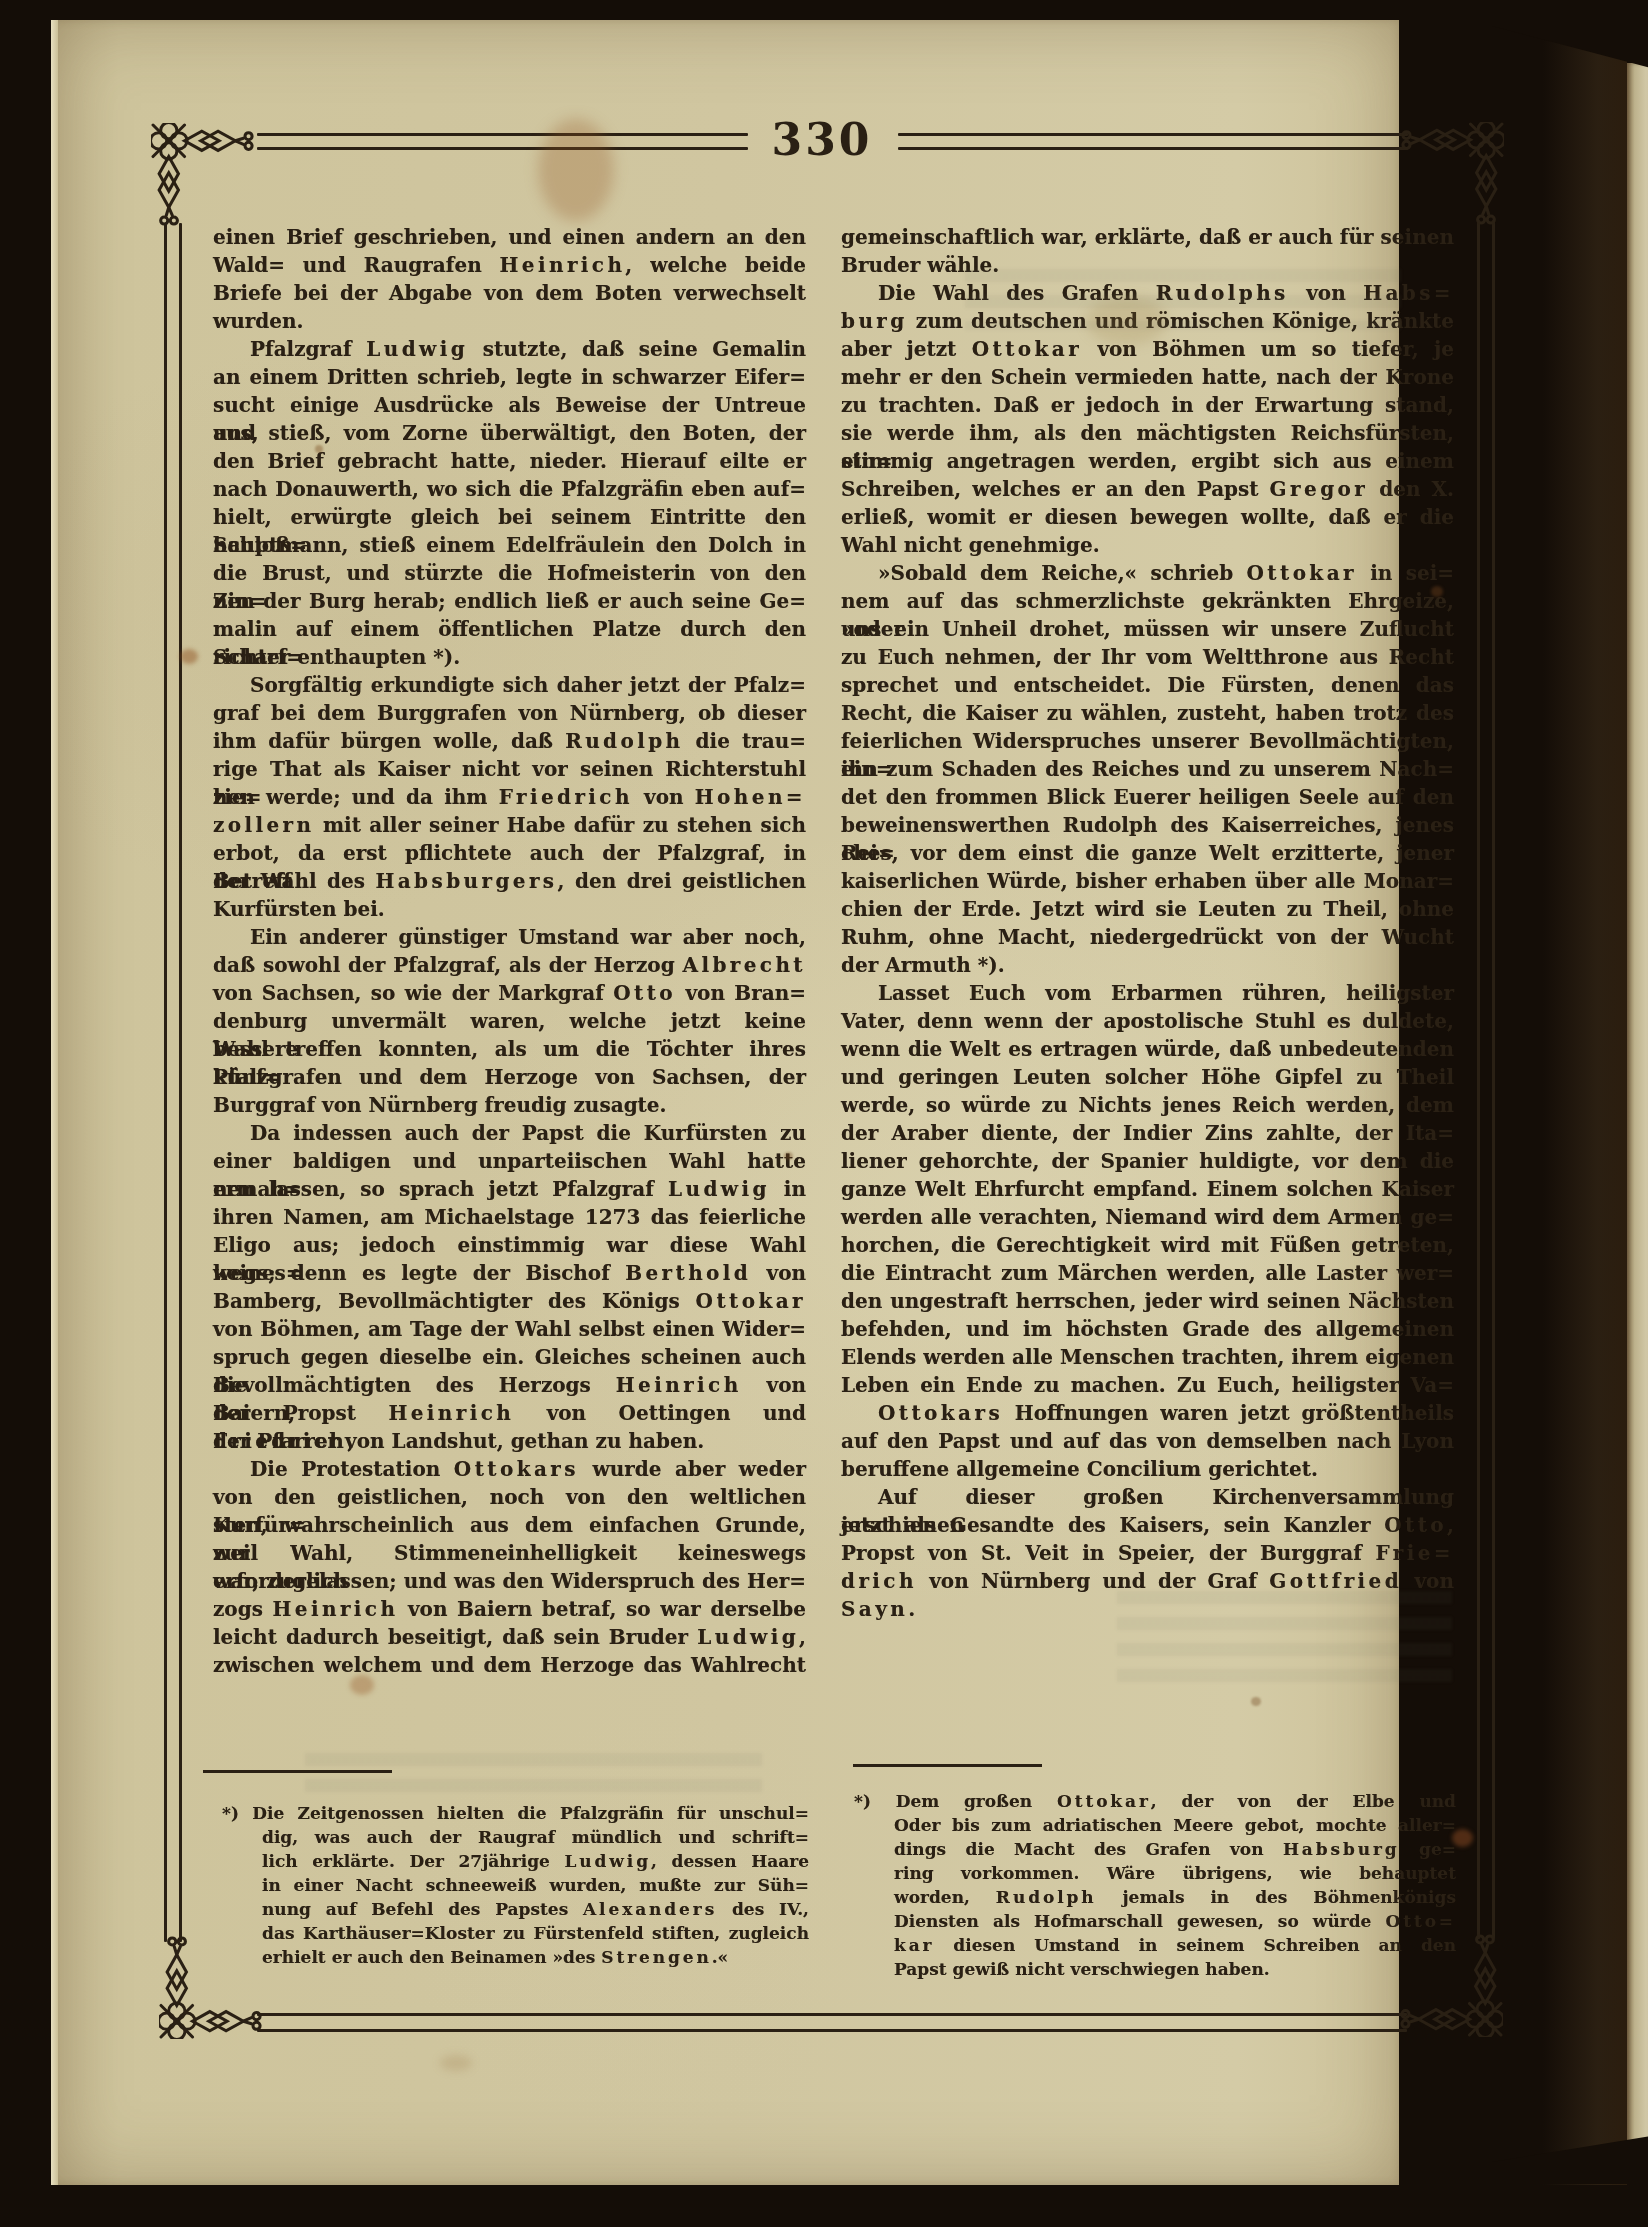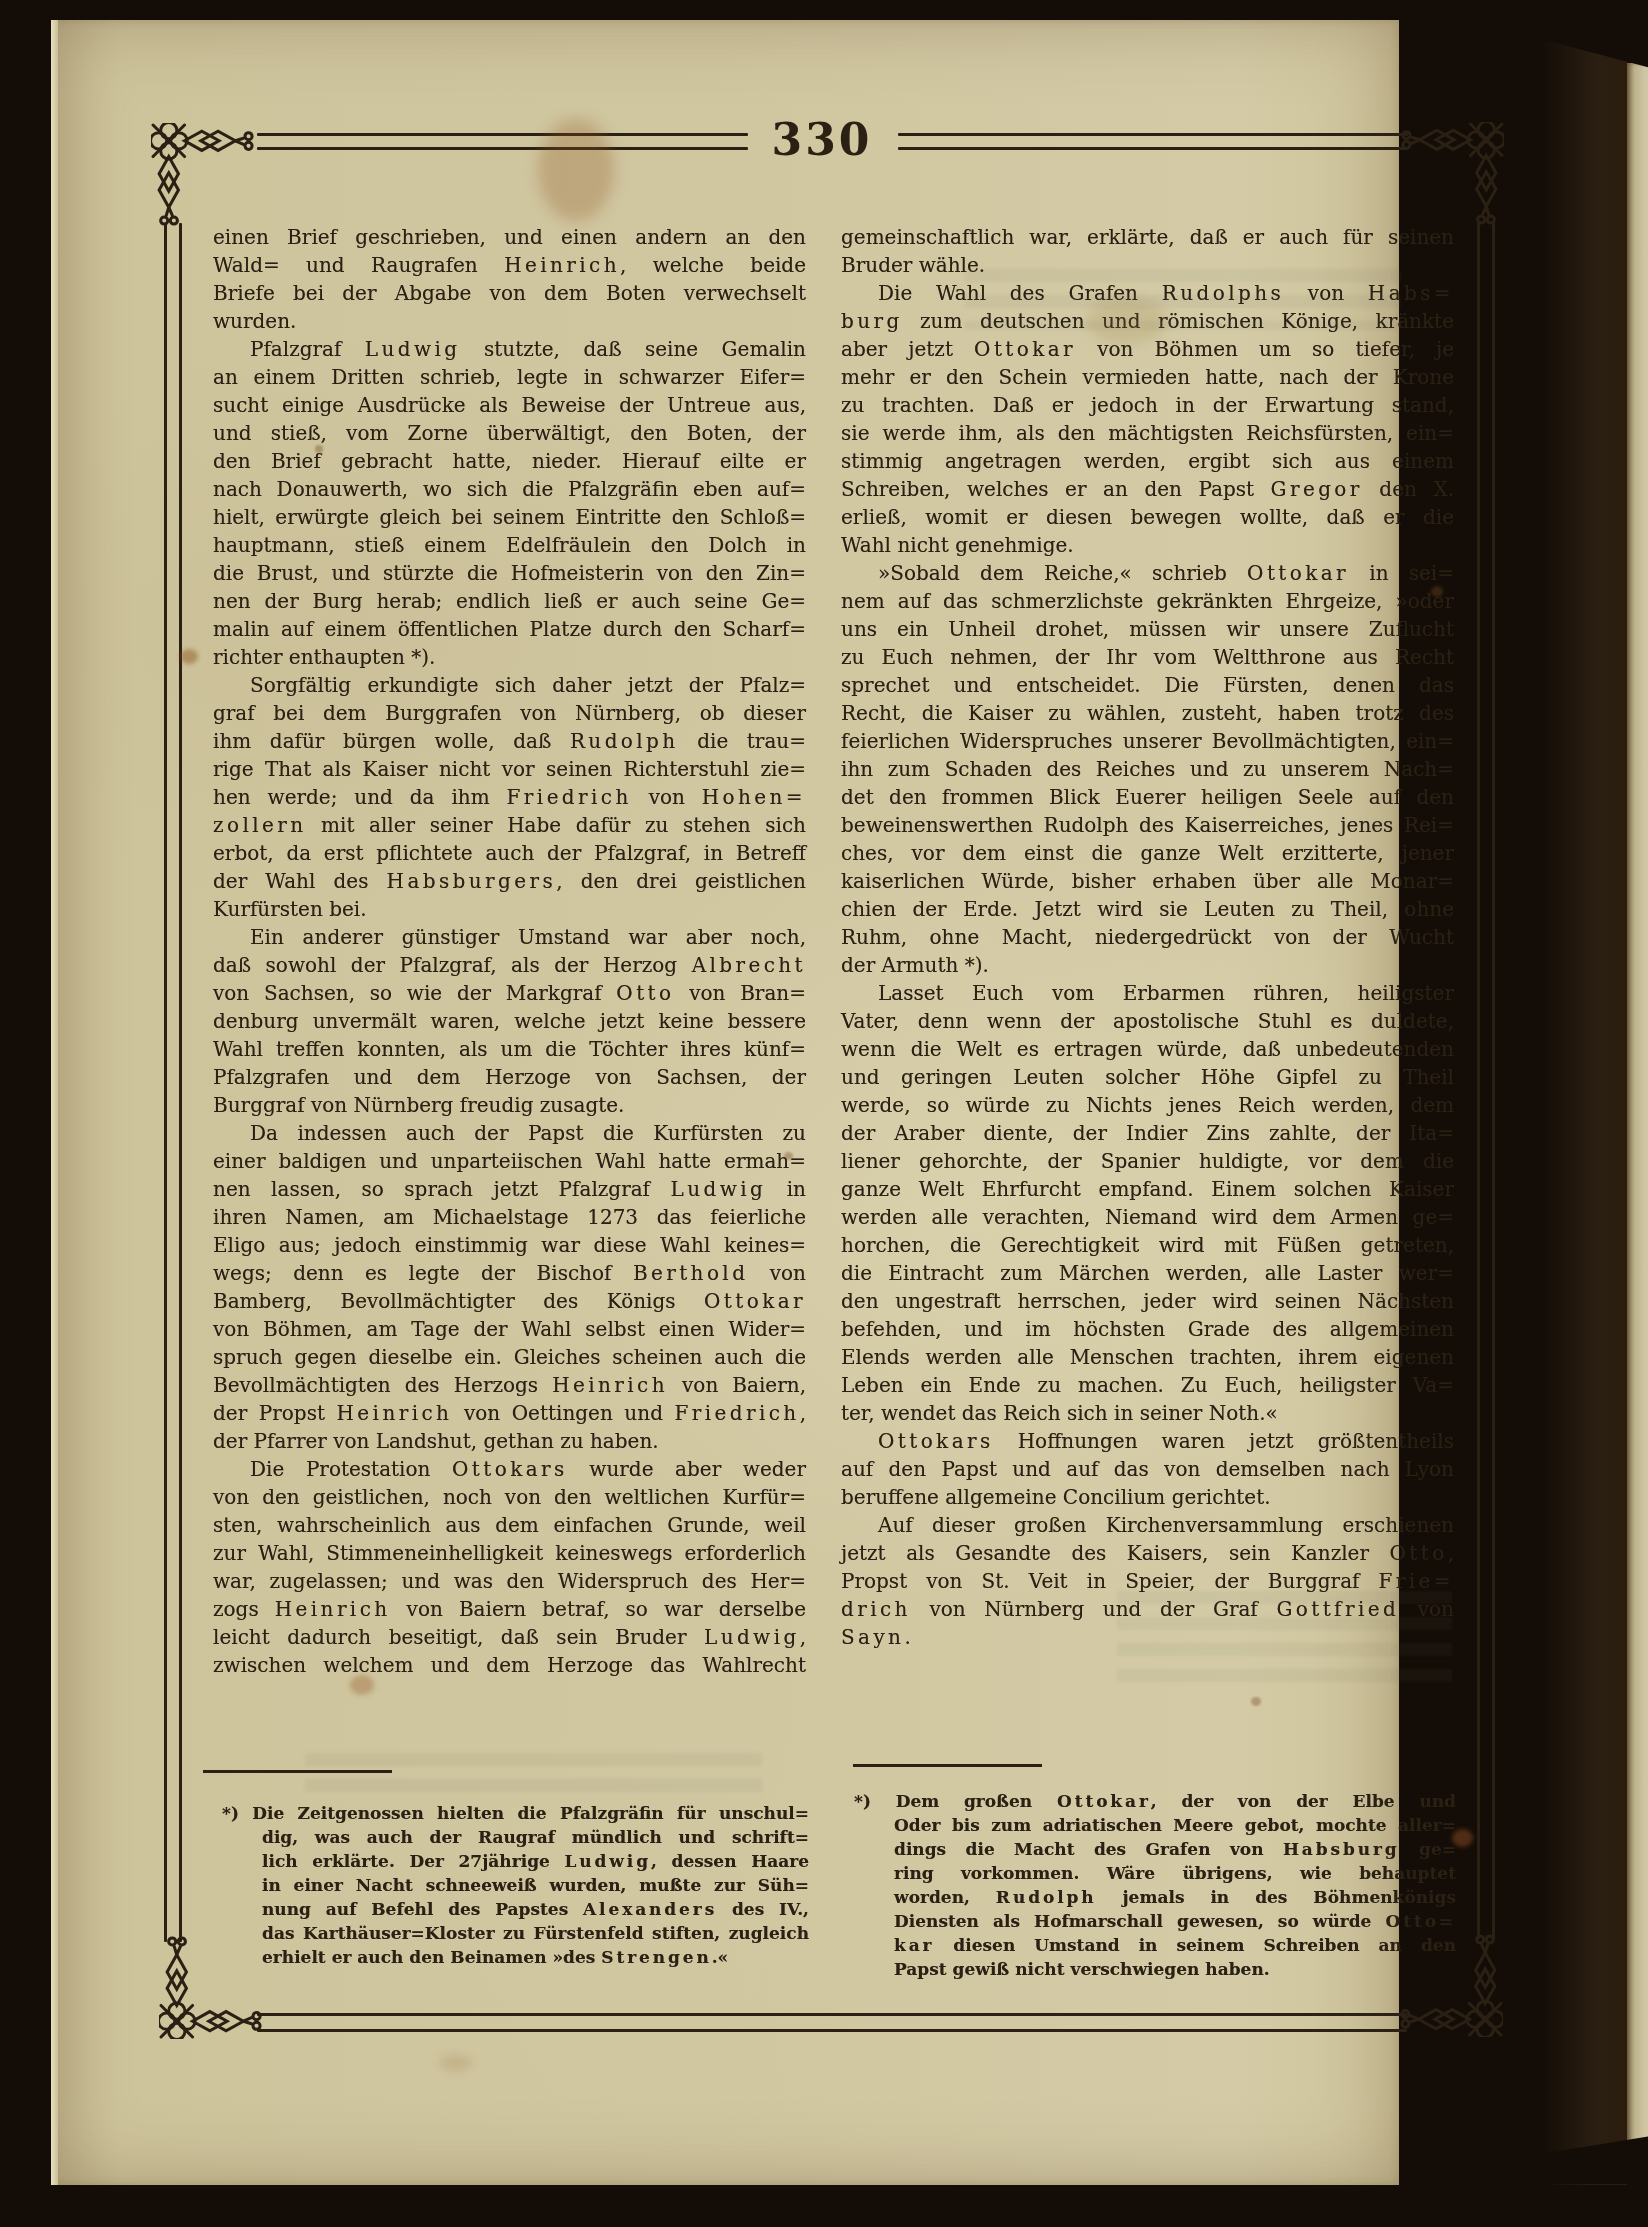--- a/index.html
+++ b/index.html
@@ -47,21 +47,21 @@
   .corner{position:absolute;width:127px;height:127px;}
   .corner svg{width:100%;height:100%;}
   .c-tl{left:100px;top:103px;}
   .c-tr{left:1326px;top:102px;transform:scaleX(-1);}
   .c-bl{left:108px;top:1892px;transform:scaleY(-1);}
   .c-br{left:1325px;top:1890px;transform:scale(-1,-1);}
   
   .pagenum{position:absolute;left:695px;top:98px;width:152px;text-align:center;
     font-size:44px;line-height:1;font-weight:600;color:var(--ink);letter-spacing:3px;}
   
-  .col{position:absolute;top:203px;color:var(--ink);font-weight:400;
+  .col{position:absolute;top:203px;color:var(--ink);font-weight:700;
        font-size:20px;line-height:28px;text-shadow:0 0 0.5px rgba(42,32,20,.45);}
   #col-left{left:162px;width:593px;}
   #col-right{left:790px;width:613px;}
   .tline{height:28px;text-align:justify;text-align-last:justify;}
   .tline.ind{text-indent:37px;}
   .tline.pend{text-align-last:left;}
   .sperr{letter-spacing:.17em;}
   .fnsep{position:absolute;height:2.5px;background:var(--ink);}
   .fnsep.l{left:152px;top:1750px;width:189px;}
   .fnsep.r{left:802px;top:1744px;width:189px;}
@@ -234,21 +234,20 @@
         <div class="tline">der Araber diente, der Indier Zins zahlte, der Ita=</div>
         <div class="tline">liener gehorchte, der Spanier huldigte, vor dem die</div>
         <div class="tline">ganze Welt Ehrfurcht empfand. Einem solchen Kaiser</div>
         <div class="tline">werden alle verachten, Niemand wird dem Armen ge=</div>
         <div class="tline">horchen, die Gerechtigkeit wird mit Füßen getreten,</div>
         <div class="tline">die Eintracht zum Märchen werden, alle Laster wer=</div>
         <div class="tline">den ungestraft herrschen, jeder wird seinen Nächsten</div>
         <div class="tline">befehden, und im höchsten Grade des allgemeinen</div>
         <div class="tline">Elends werden alle Menschen trachten, ihrem eigenen</div>
         <div class="tline">Leben ein Ende zu machen. Zu Euch, heiligster Va=</div>
-        <div class="tline pend">ter, wendet das Reich sich in seiner Noth.«</div>
         <div class="tline ind"><span class="sperr">Ottokars</span> Hoffnungen waren jetzt größtentheils</div>
         <div class="tline">auf den Papst und auf das von demselben nach Lyon</div>
         <div class="tline pend">beruffene allgemeine Concilium gerichtet.</div>
         <div class="tline ind">Auf dieser großen Kirchenversammlung erschienen</div>
         <div class="tline">jetzt als Gesandte des Kaisers, sein Kanzler <span class="sperr">Otto</span>,</div>
         <div class="tline">Propst von St. Veit in Speier, der Burggraf <span class="sperr">Frie=</span></div>
         <div class="tline"><span class="sperr">drich</span> von Nürnberg und der Graf <span class="sperr">Gottfried</span> von</div>
         <div class="tline pend"><span class="sperr">Sayn</span>.</div>
       </div>
 

